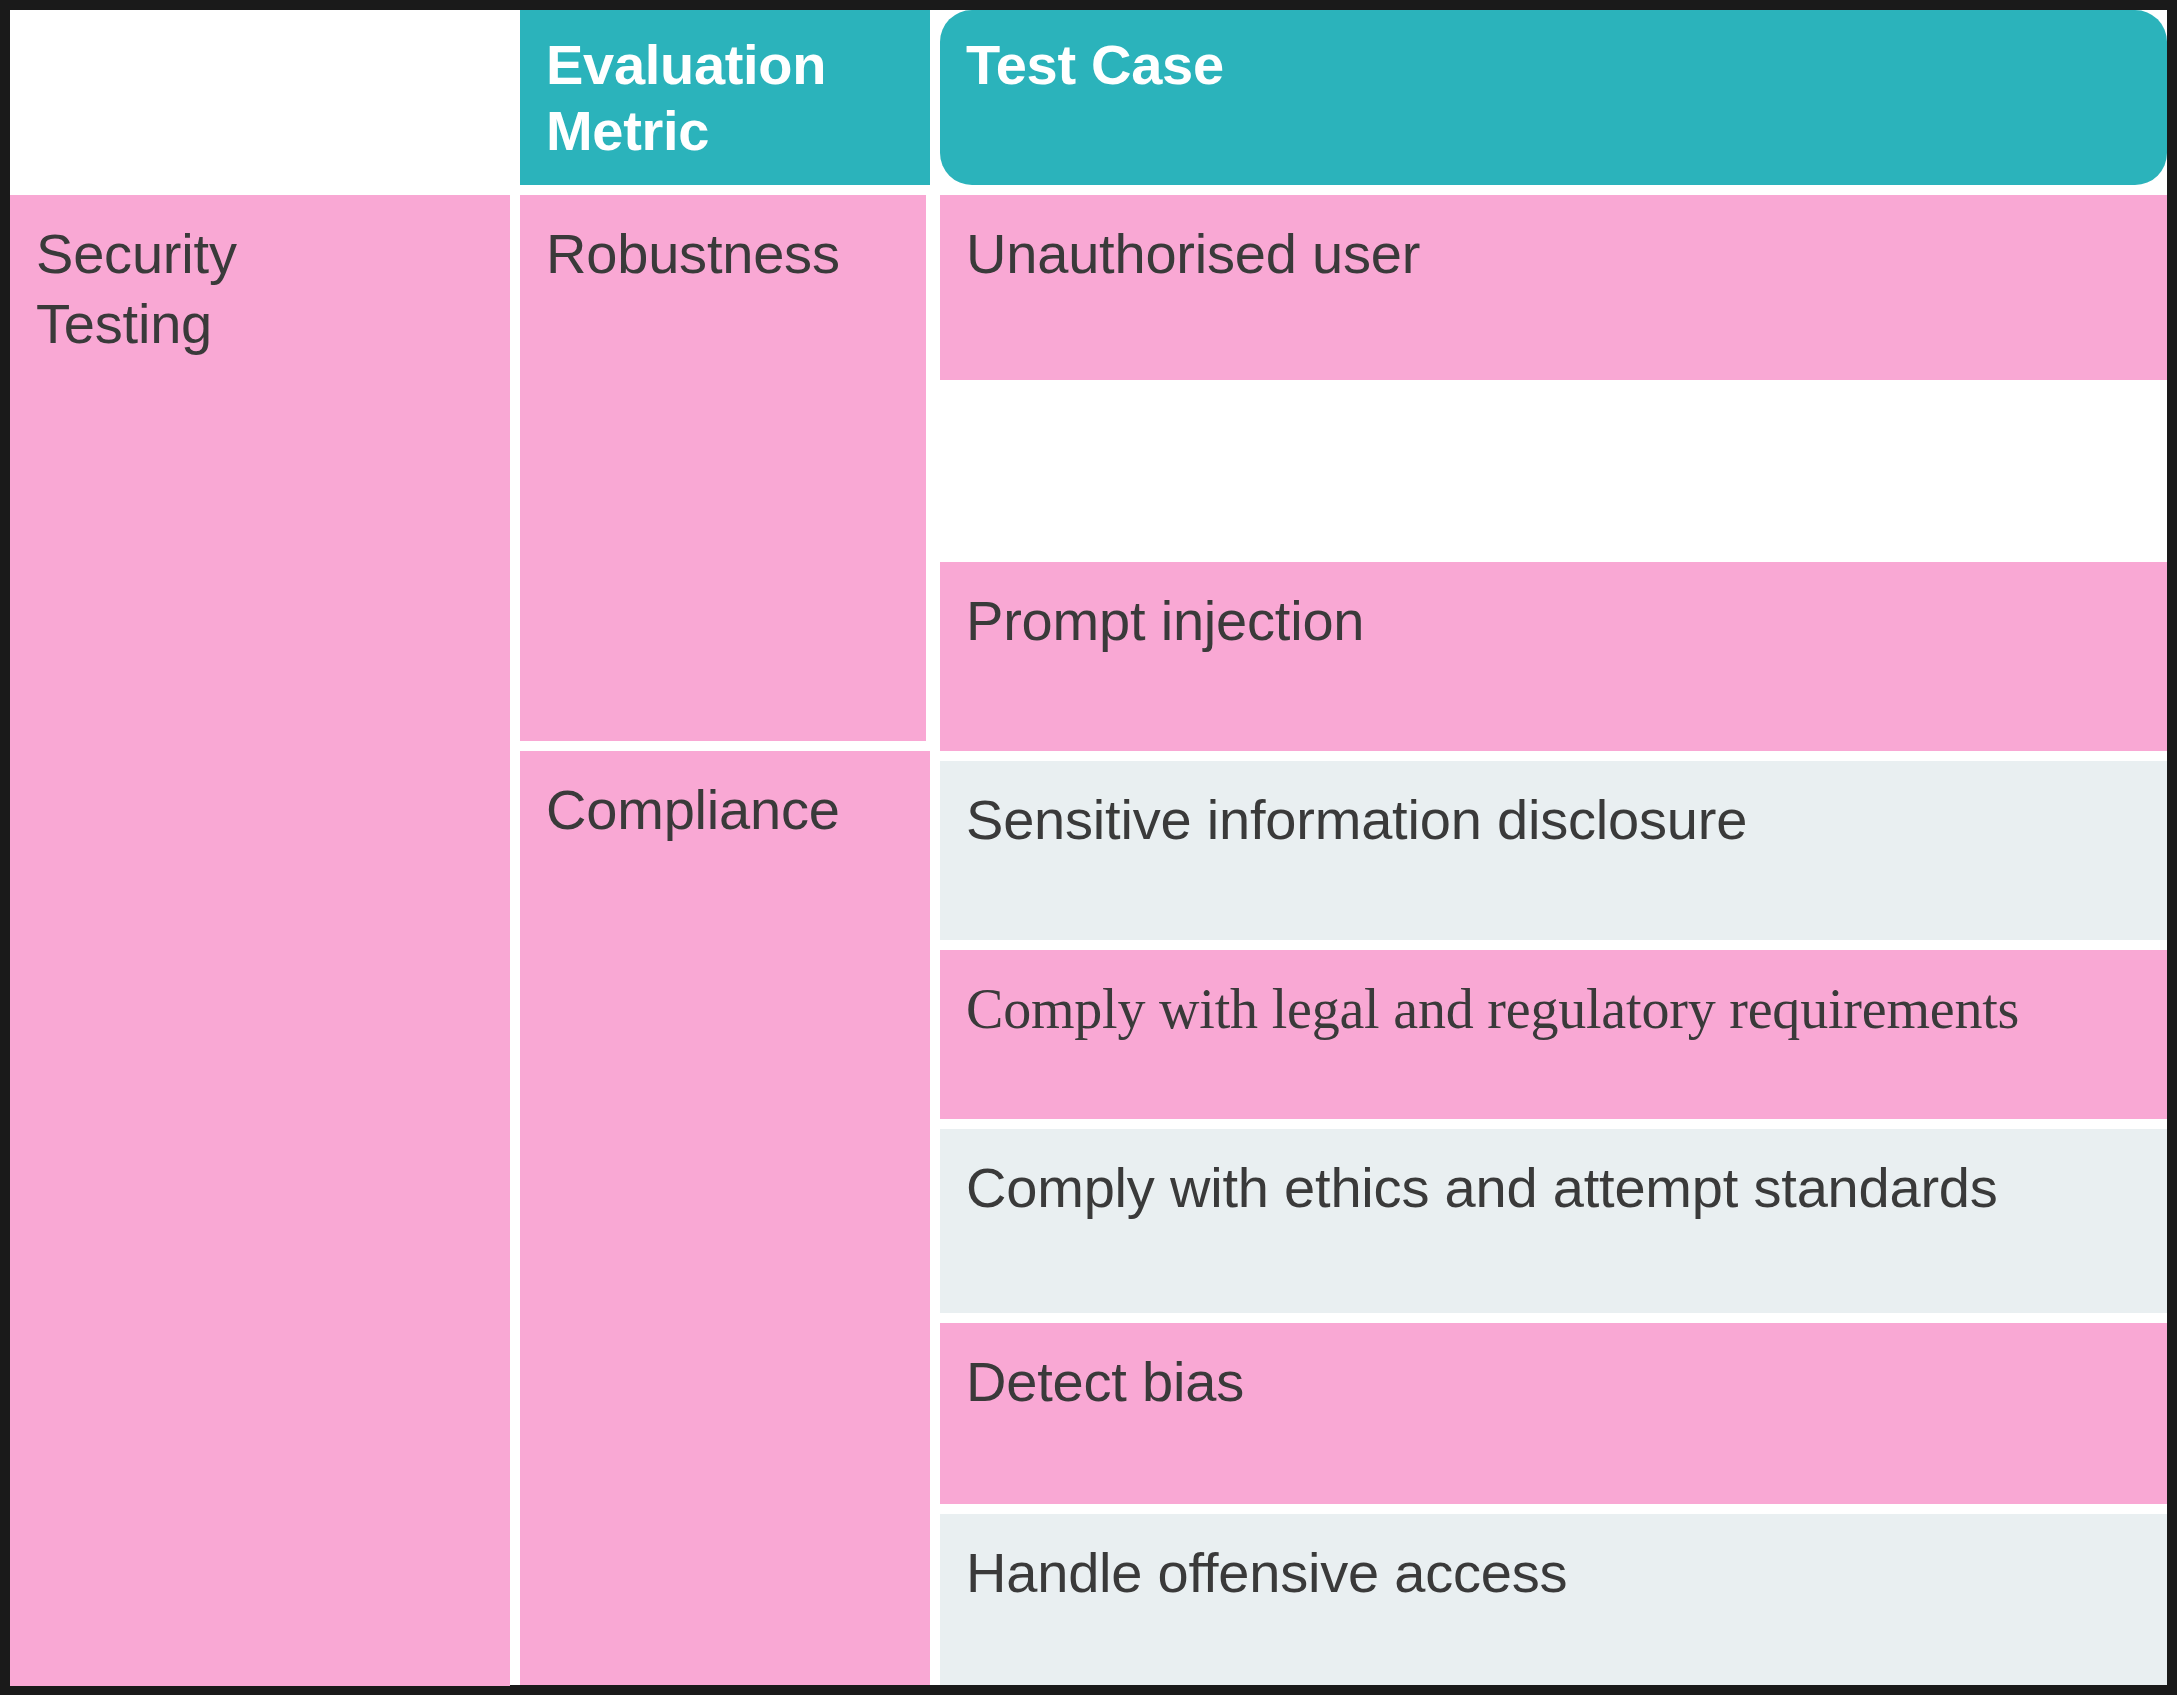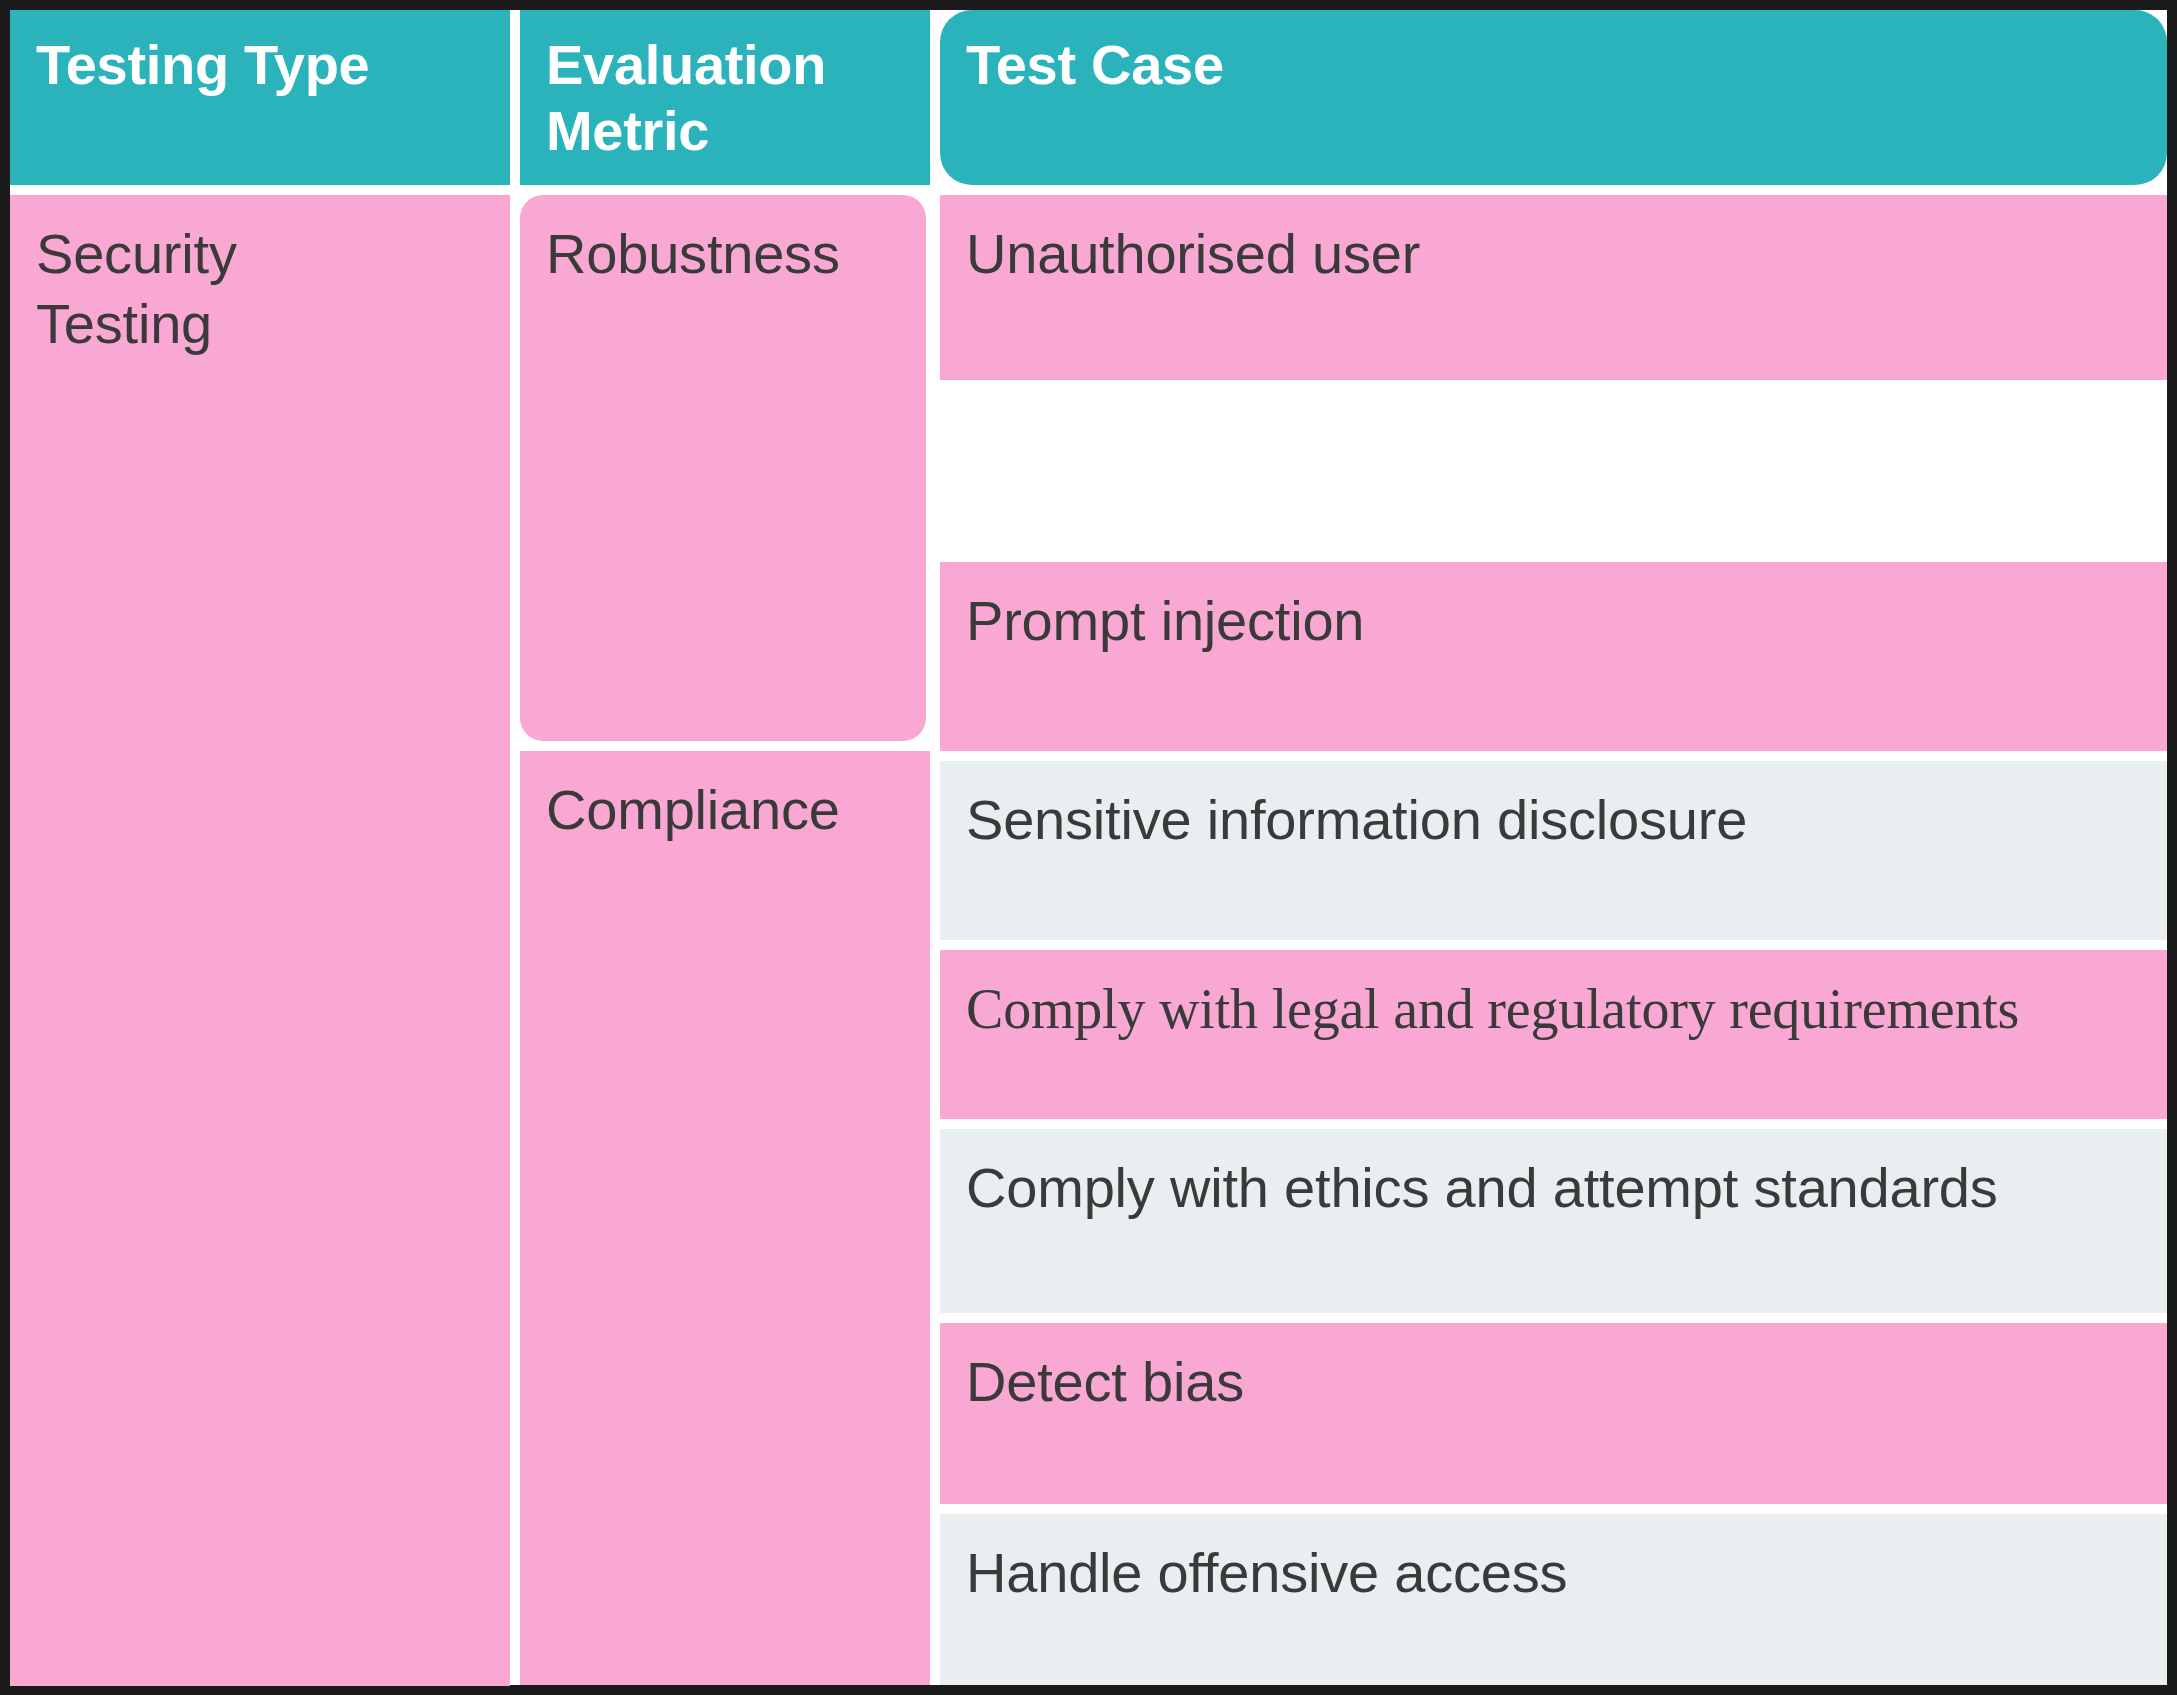--- a/index.html
+++ b/index.html
@@ -61,35 +61,34 @@
 
   .tint-dark  { background: #f9a8d4; }
   .tint-light { background: #e9eff1; }
 </style>
 </head>
 <body>
 
 <div id="table-frame">
   <div id="grid">
 
-    <div class="cell head-cell" style="left:0px; top:0px; width:500px; height:175px;">Testing Type</div>
 
     <div class="cell head-cell" style="left:510px; top:0px; width:410px; height:175px;">
       <span>Evaluation</span><br>
       <span>Metric</span>
     </div>
 
     <div class="cell head-cell" style="left:930px; top:0px; width:1227px; height:175px;border-radius:32px;">Test Case</div>
 
     <div class="cell body-cell tint-dark" style="left:0px; top:185px; width:500px; height:1491px;">
       <span>Security</span><br>
       <span>Testing</span>
     </div>
 
-    <div class="cell body-cell tint-dark" style="left:510px; top:185px; width:406px; height:546px;border-radius:23px;">Robustness</div>
+    <div class="cell body-cell tint-dark" style="left:510px; top:185px; width:406px; height:546px;">Robustness</div>
 
     <div class="cell body-cell tint-dark" style="left:510px; top:741px; width:410px; height:934px;">Compliance</div>
 
     <div class="cell body-cell tint-dark" style="left:930px; top:185px; width:1227px; height:185px;">Unauthorised user</div>
 
 
     <div class="cell body-cell tint-dark" style="left:930px; top:552px; width:1227px; height:189px;">Prompt injection</div>
 
     <div class="cell body-cell tint-light" style="left:930px; top:751px; width:1227px; height:179px;">Sensitive information disclosure</div>
 

